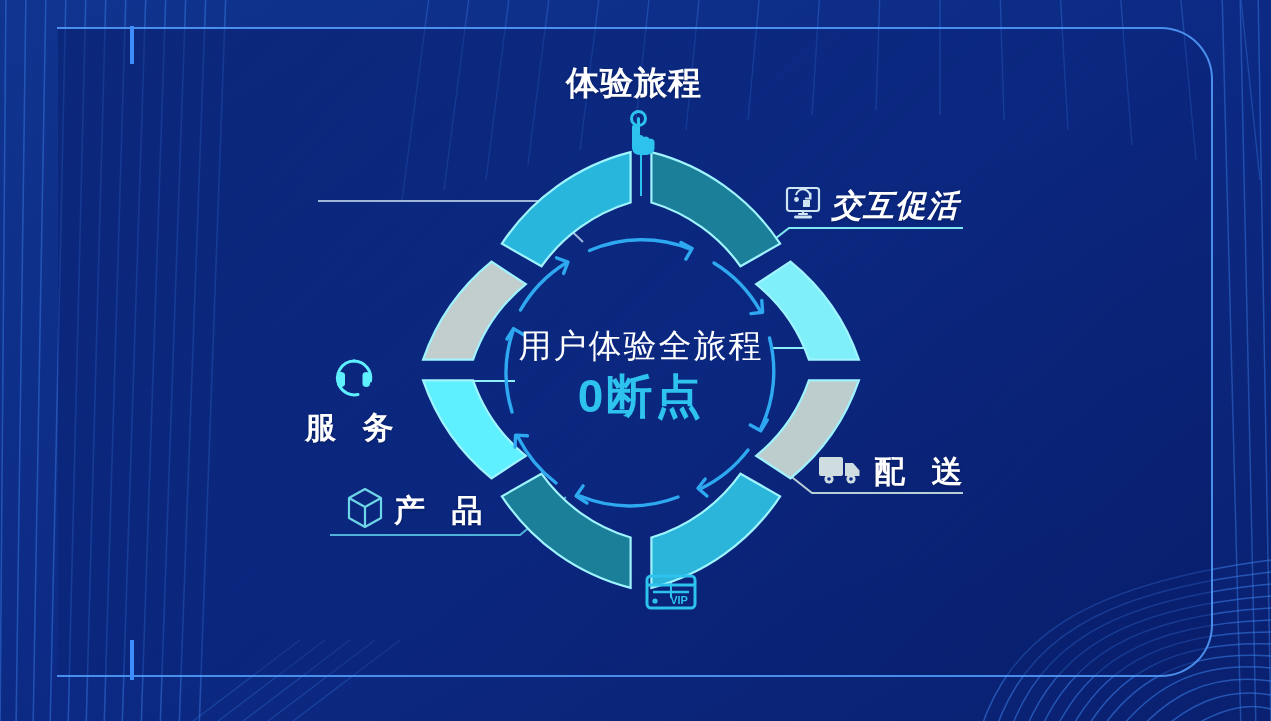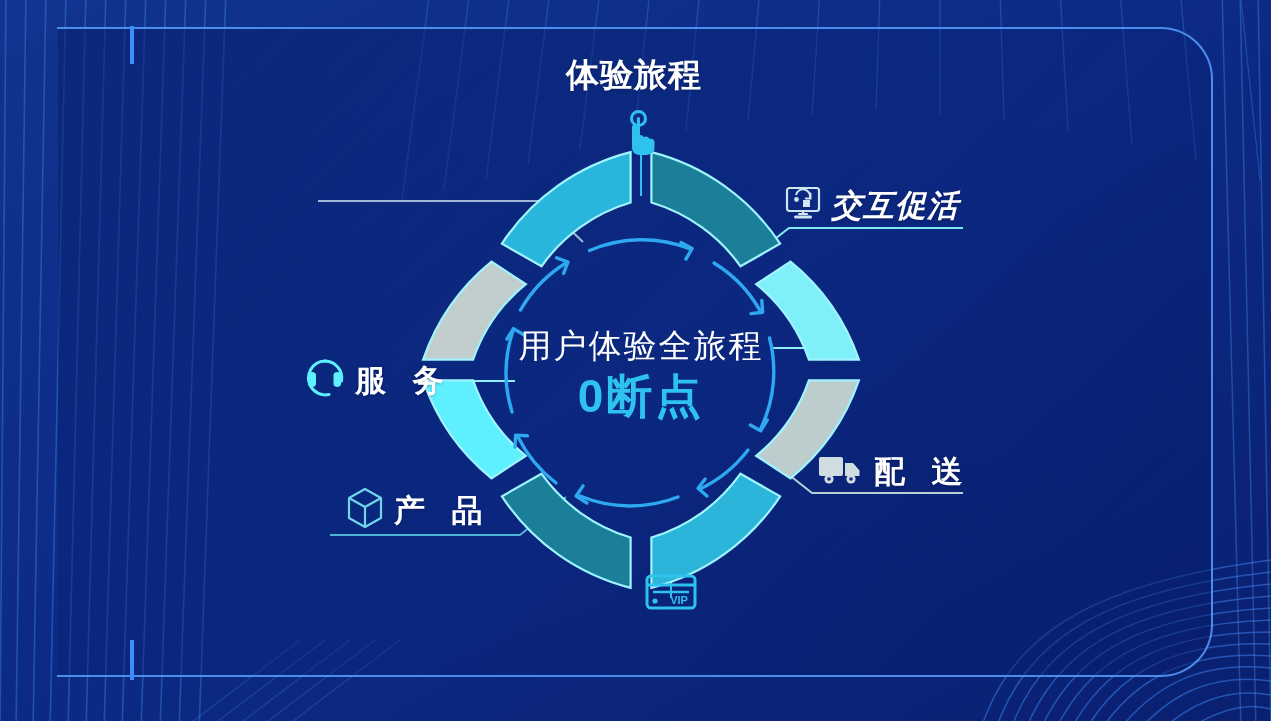--- a/index.html
+++ b/index.html
@@ -59,30 +59,30 @@
     font-size:31px;
     font-weight:700;
     color:#ffffff;
     letter-spacing:1px;
     line-height:1;
     text-shadow:0 1px 3px rgba(0,0,0,.25);
   }
   .label .txt.sp{ letter-spacing:9px; }
   .label .ico{ display:block; flex:0 0 auto; }
 
-  .lbl-top   { left:566px; top:58px; }
+  .lbl-top   { left:566px; top:66px; }
   .lbl-top .txt{ font-size:33px; }
   .lbl-smart { left:313px; top:155px; }
   .lbl-inter { left:785px; top:186px;font-style:italic; }
   .lbl-trade { left:845px; top:327px; }
   .lbl-deliv { left:818px; top:452px; }
   .lbl-member{ left:590px; top:610px; }
   .lbl-member .txt{ font-size:33px; }
   .lbl-prod  { left:346px; top:487px; }
-  .lbl-serv  { left:305px; top:358px; }
+  .lbl-serv  { left:305px; top:358px;flex-direction:column; }
 </style>
 </head>
 <body>
 
 <div id="stage">
 
   <svg class="bg-svg" width="1271" height="721" viewBox="0 0 1271 721">
     <defs>
       <linearGradient id="bgGrad" x1="0" y1="0" x2="1" y2="1">
         <stop offset="0%" stop-color="#10348f"></stop>

